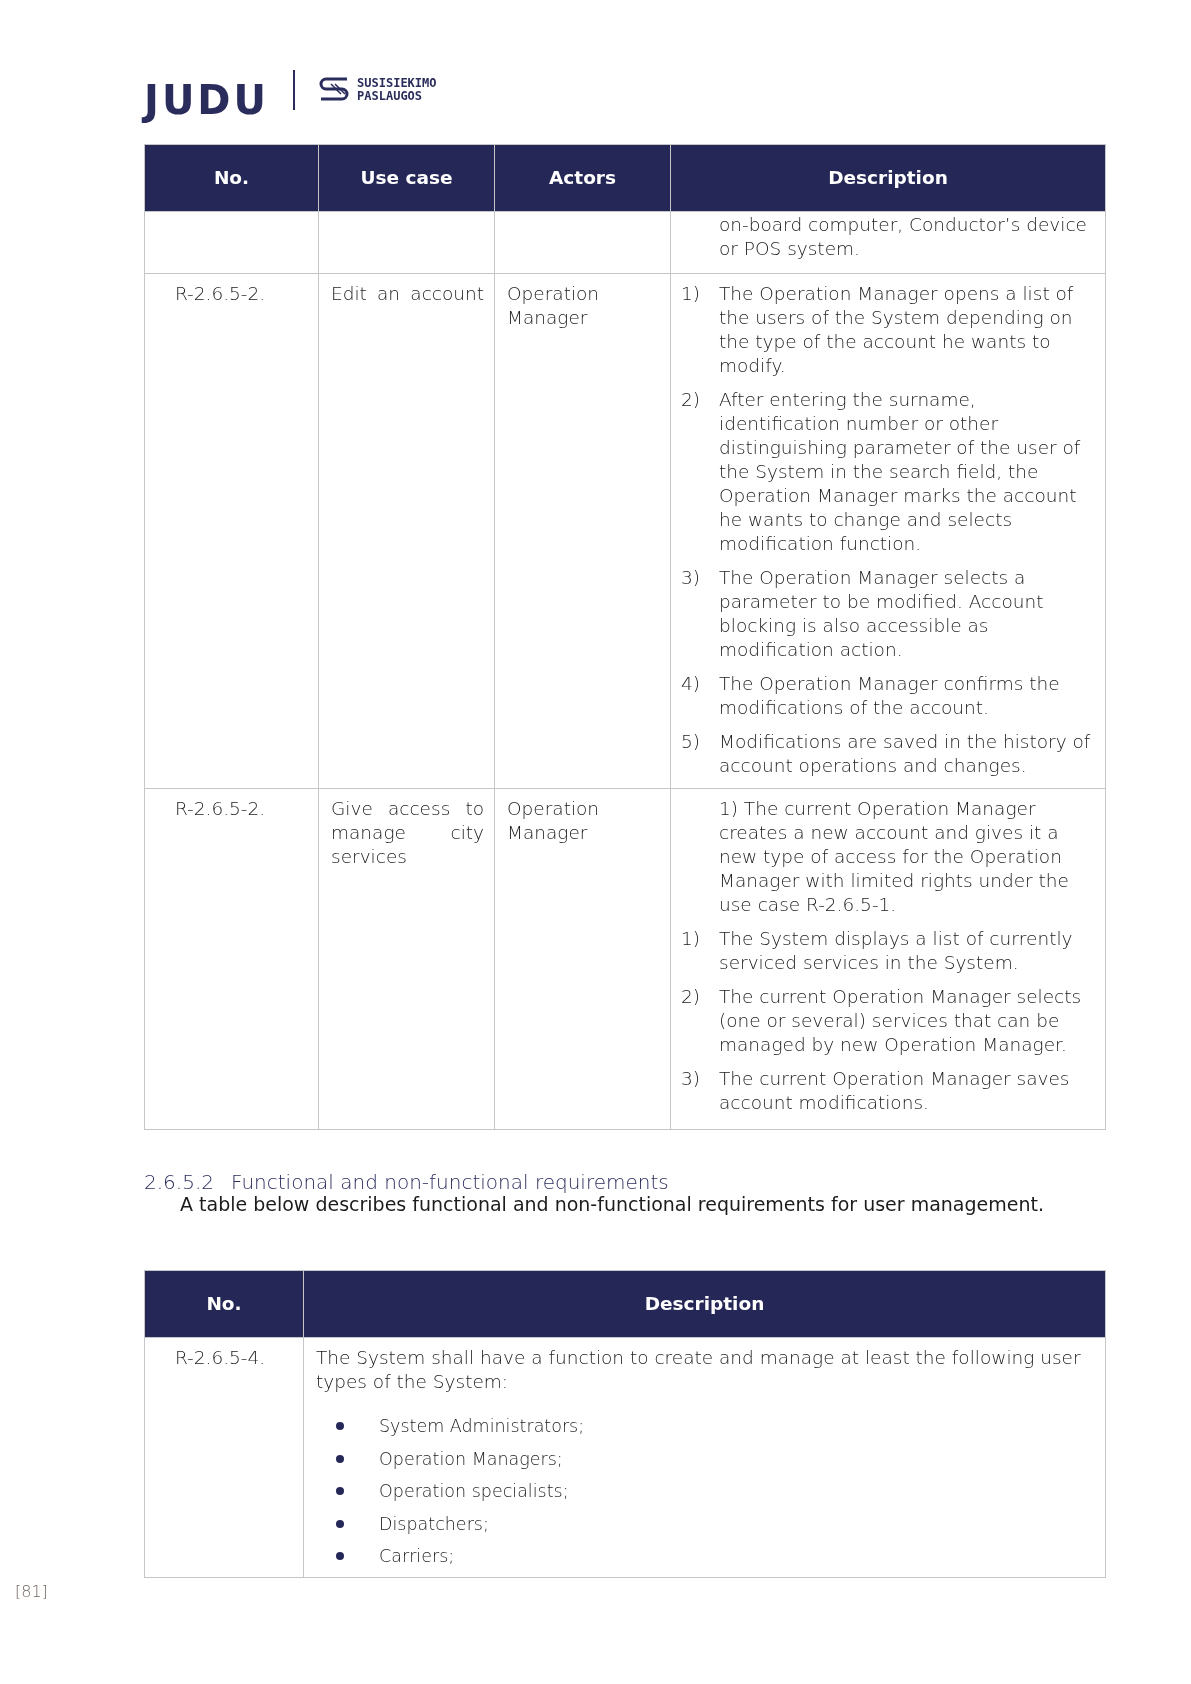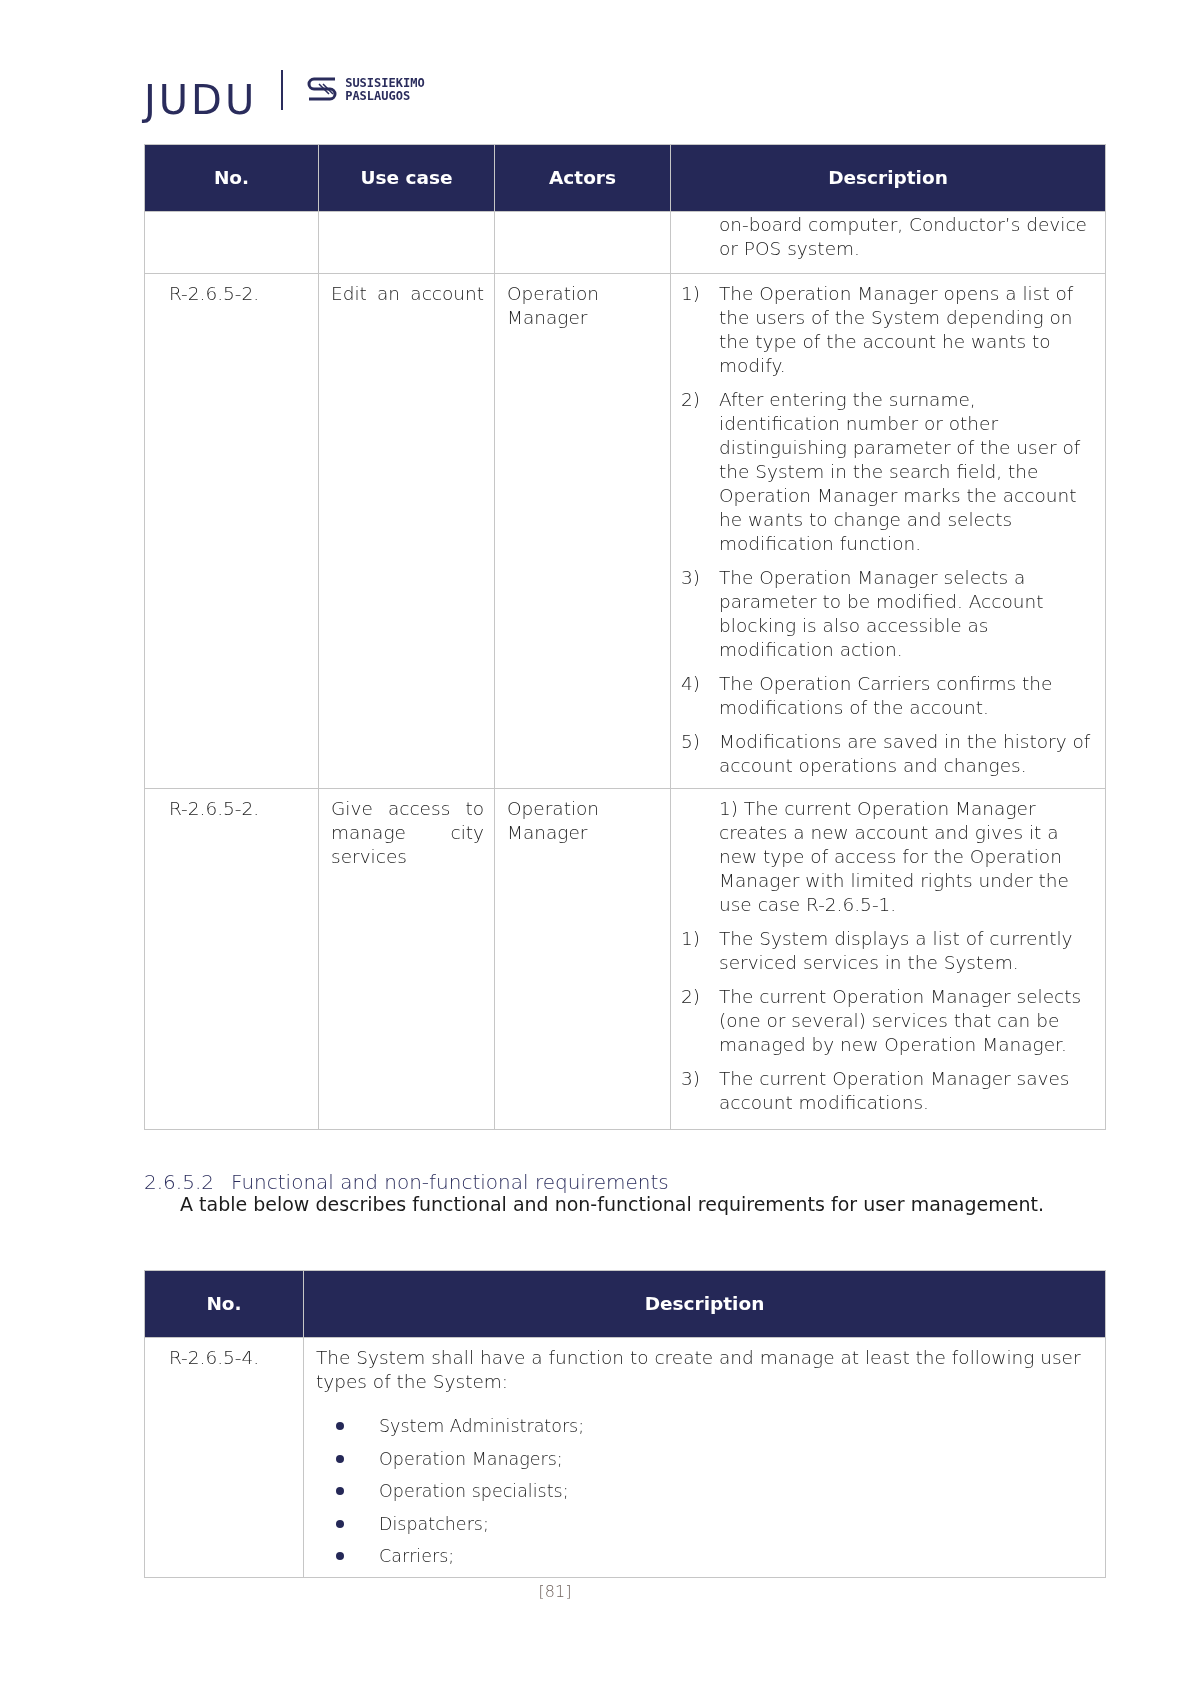--- a/index.html
+++ b/index.html
@@ -5,21 +5,21 @@
   html, body { margin: 0; padding: 0; background: #ffffff; }
   body {
     width: 1191px; height: 1684px; position: relative; overflow: hidden;
     font-family: "DejaVu Sans", sans-serif; color: #1a1a1a;
   }
   .logo {
     position: absolute; left: 144px; top: 68px; height: 44px;
     display: flex; align-items: center;
   }
   .logo-judu {
-    font-family: "DejaVu Sans", sans-serif; font-weight: normal;
+    font-family: "DejaVu Sans", sans-serif; font-weight: bold;
     font-size: 40px; letter-spacing: 3px; color: #2a2c5c; line-height: 1; margin-top: 19px;
   }
   .logo-sep { width: 2px; height: 40px; background: #2a2c5c; margin: 0 22px 0 24px; }
   .logo-ss { display: flex; align-items: center; }
   .logo-ss svg { width: 34px; height: 30px; margin-right: 6px; }
   .logo-ss-text {
     font-family: "DejaVu Sans Mono", monospace; font-size: 12px; line-height: 13px;
     color: #2a2c5c; letter-spacing: 0px; font-weight: bold;
   }
 
@@ -31,21 +31,21 @@
   table.t2 { left: 144px; top: 1270px; width: 961px; }
   th {
     background: #252857; color: #ffffff; font-weight: bold;
     font-size: 18.5px; height: 36px; padding: 15px; text-align: center;
     border: 1px solid #c6c6c6;
   }
   td {
     border: 1px solid #c6c6c6; vertical-align: top; padding: 8px 10px 10px 12px;
     font-weight: 300;
   }
-  td.no { padding-left: 24px; }
+  td.no { padding-left: 30px; }
   .just { text-align: justify; text-align-last: justify; }
   .desc { padding-left: 10px; padding-right: 10px; }
   .step { display: flex; margin-bottom: 10px; }
   .step:last-child { margin-bottom: 0; }
   .step .num { width: 38px; flex: 0 0 38px; }
   .step .txt { flex: 1; }
   .plain { padding-left: 38px; margin-bottom: 10px; }
 
   .h3 {
     position: absolute; left: 144px; top: 1170px; font-size: 20px; color: #2a2c5c;
@@ -61,21 +61,21 @@
   }
   ul.types { list-style: none; margin: 16px 0 0 0; padding: 0; }
   ul.types li {
     display: flex; align-items: center; height: 32.5px; font-size: 17.5px;
   }
   ul.types li .bullet {
     width: 8px; height: 8px; border-radius: 50%; background: #252857;
     margin: 0 35px 0 20px; flex: 0 0 8px;
   }
   .page-num {
-    position: absolute; left: 8px; width: 1094px; top: 1582px; text-align: center;
+    position: absolute; left: 15px; width: 1094px; top: 1582px; text-align: left;
     font-size: 16px; color: #6f625c; font-weight: 300;
   }
 </style>
 </head>
 <body>
 
 <div class="logo">
   <span class="logo-judu">JUDU</span>
   <span class="logo-sep"></span>
   <span class="logo-ss">
@@ -126,21 +126,21 @@
         <div class="step">
             <span class="num">2)</span>
             <span class="txt">After entering the surname, identification number or other distinguishing parameter of the user of the System in the search field, the Operation Manager marks the account he wants to change and selects modification function.</span>
           </div>
         <div class="step">
             <span class="num">3)</span>
             <span class="txt">The Operation Manager selects a parameter to be modified. Account blocking is also accessible as modification action.</span>
           </div>
         <div class="step">
             <span class="num">4)</span>
-            <span class="txt">The Operation Carriers confirms the modifications of the account.</span>
+            <span class="txt">The Operation Manager confirms the modifications of the account.</span>
           </div>
         <div class="step">
             <span class="num">5)</span>
             <span class="txt">Modifications are saved in the history of account operations and changes.</span>
           </div>
       </td>
     </tr>
     <tr>
       <td class="no">R-2.6.5-2.</td>
       <td class="just">Give access to manage city services</td>

